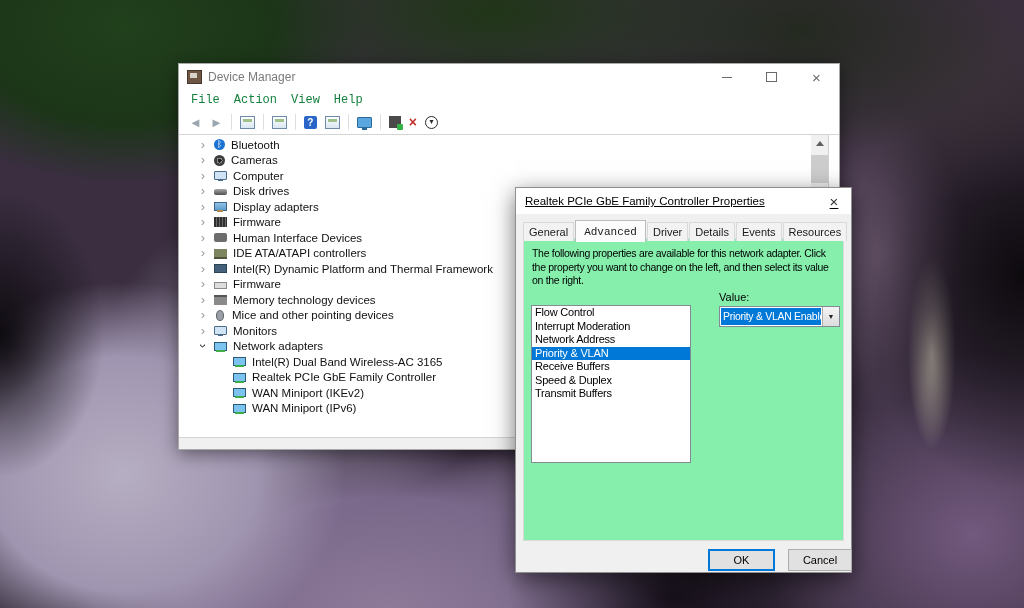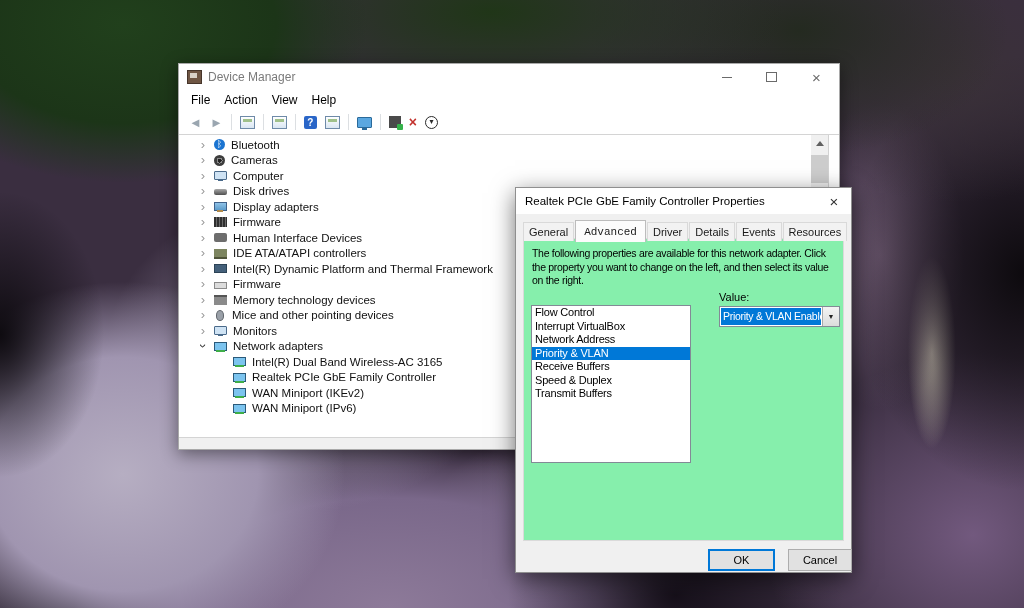--- a/index.html
+++ b/index.html
@@ -39,21 +39,21 @@
   .dm-titlebar{height:26px;flex:0 0 26px;background:#fff;display:flex;align-items:center;padding-left:8px;}
   .dm-appicon{width:13px;height:12px;background:#6f5644;border:1px solid #46352a;position:relative;margin-right:6px;}
   .dm-appicon::after{content:"";position:absolute;left:2px;top:2px;width:7px;height:5px;background:#d9d2c8;}
   .dm-title{font-size:12px;color:#7a7a7a;}
   .winctl{margin-left:auto;display:flex;height:100%;}
   .winbtn{width:45px;height:100%;display:flex;align-items:center;justify-content:center;color:#6a6a6a;}
   .wb-min{display:inline-block;width:10px;height:0;border-top:1px solid #6a6a6a;}
   .wb-max{display:inline-block;width:9px;height:8px;border:1px solid #6a6a6a;}
   .wb-close{font-size:15px;line-height:15px;color:#6a6a6a;}
   .dm-menubar{height:20px;flex:0 0 20px;background:#fff;display:flex;align-items:center;padding-left:5px;}
-  .menu-item{font-size:12px;color:#000000;padding:2px 7px;}
+  .menu-item{font-size:12px;color:#15803d;padding:2px 7px;font-family:Liberation Mono, monospace;}
   .dm-toolbar{height:25px;flex:0 0 25px;background:#fff;border-bottom:1px solid #d4d4d4;display:flex;align-items:center;padding-left:6px;box-sizing:border-box;}
   .tb-icon{display:inline-flex;align-items:center;justify-content:center;margin:0 4px;}
   .tb-sep{width:1px;height:16px;background:#dcdfe2;margin:0 4px;}
   .tb-back,.tb-forward{color:#9aa6b0;font-size:13px;line-height:13px;}
   .tb-pane{width:15px;height:13px;border:1px solid #6e8aa8;box-sizing:border-box;background:linear-gradient(#ffffff,#d9e6f2);position:relative;}
   .tb-pane::after{content:"";position:absolute;left:2px;top:2px;right:2px;height:3px;background:#9fc08a;}
   .tb-help{width:13px;height:13px;background:#2a66c8;color:#fff;font-weight:bold;font-size:10px;line-height:13px;text-align:center;border-radius:2px;}
   .tb-scan{width:15px;height:11px;background:#5aa7e0;border:1px solid #2a6a9a;box-sizing:border-box;border-radius:1px;position:relative;}
   .tb-scan::after{content:"";position:absolute;left:4px;bottom:-3px;width:5px;height:2px;background:#2a6a9a;}
   .tb-update{width:12px;height:12px;background:#4a4a4a;position:relative;}
@@ -94,21 +94,21 @@
   .tri-up{width:0;height:0;border-left:4px solid transparent;border-right:4px solid transparent;border-bottom:5px solid #606060;}
   .tri-down{width:0;height:0;border-left:4px solid transparent;border-right:4px solid transparent;border-top:5px solid #606060;}
   .sc-thumb{position:absolute;left:0;top:20px;width:17px;height:28px;background:#cdcdcd;}
   .dm-statusbar{height:12px;flex:0 0 12px;background:#f0f0f0;border-top:1px solid #d4d4d4;box-sizing:border-box;}
   
   .dlg{
     position:absolute;left:515px;top:187px;width:337px;height:386px;z-index:2;
     background:#f0f0f0;border:1px solid #8f8f8f;box-sizing:border-box;
     box-shadow:0 6px 22px rgba(0,0,0,.55);
   }
-  .dlg-titlebar{height:26px;background:#fff;display:flex;align-items:center;padding-left:9px;}
+  .dlg-titlebar{height:26px;background:#fff;display:flex;align-items:center;padding-left:9px;text-decoration:underline;}
   .dlg-title{font-size:11.5px;color:#000;white-space:nowrap;}
   .dlg-close{margin-left:auto;width:34px;height:26px;display:flex;align-items:center;justify-content:center;font-size:15px;color:#333;}
   .tabs{position:absolute;left:7px;top:31px;display:flex;align-items:flex-end;z-index:3;}
   .tab{font-size:11px;color:#1a1a1a;background:#f2f2f2;border:1px solid #d9d9d9;border-bottom:none;padding:3px 5px 3px;margin-right:1px;}
   .tab.active{background:#fcfcfc;border-color:#bcbcbc;padding:5px 8px 4px;position:relative;top:1px;font-family:Liberation Mono, monospace;}
   .tabpage{position:absolute;left:7px;right:7px;top:50px;height:303px;border:1px solid #dadada;background:#86efac;box-sizing:border-box;}
   .desc{margin:8px 0 0 8px;width:316px;font-size:10.5px;letter-spacing:-0.3px;line-height:13.5px;color:#000;white-space:pre;overflow:hidden;}
   .field-label{position:absolute;font-size:11px;color:#000;}
   .lbl-prop{left:8px;top:66px;margin-left:44px;}
   .lbl-val{left:195px;top:52px;}
@@ -284,21 +284,21 @@
       <span class="tab">Resources</span>
     </div>
   <div class="tabpage">
     <div class="desc">The following properties are available for this network adapter. Click
 the property you want to change on the left, and then select its value
 on the right.</div>
     <div class="field-label lbl-prop">Property:</div>
     <div class="field-label lbl-val">Value:</div>
     <div class="listbox">
         <div class="lb-item">Flow Control</div>
-        <div class="lb-item">Interrupt VirtualBox</div>
+        <div class="lb-item">Interrupt Moderation</div>
         <div class="lb-item">Network Address</div>
         <div class="lb-item selected">Priority &amp; VLAN</div>
         <div class="lb-item">Receive Buffers</div>
         <div class="lb-item">Speed &amp; Duplex</div>
         <div class="lb-item">Transmit Buffers</div>
       </div>
     <div class="combo">
       <span class="combo-text">Priority &amp; VLAN Enabled</span>
       <span class="combo-btn">
           <span>▼</span>

